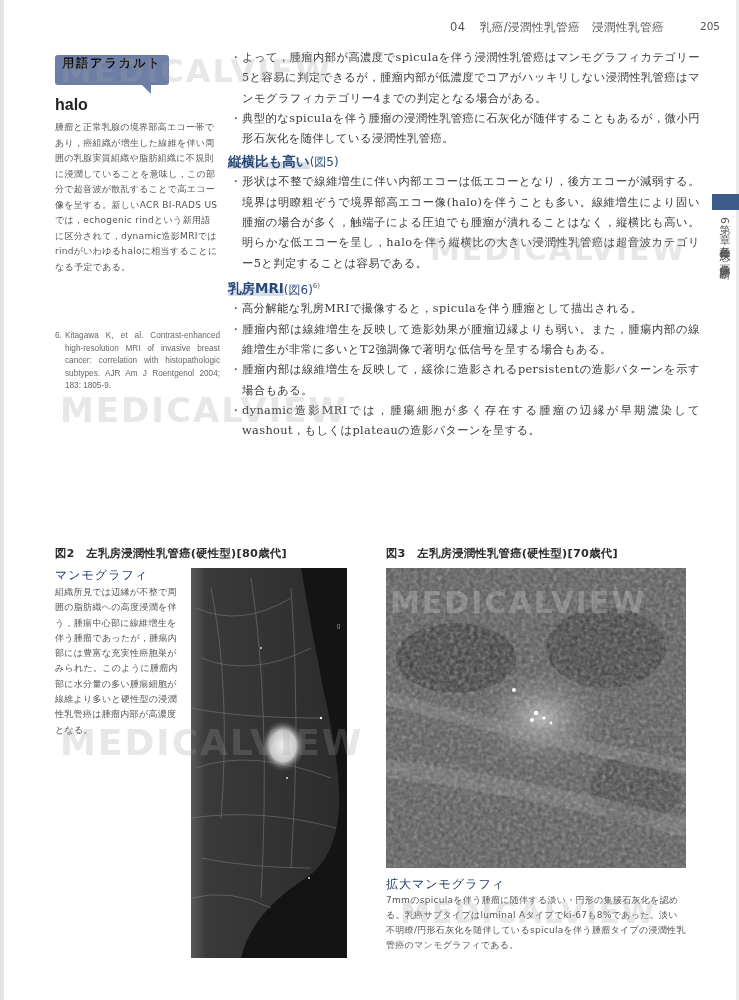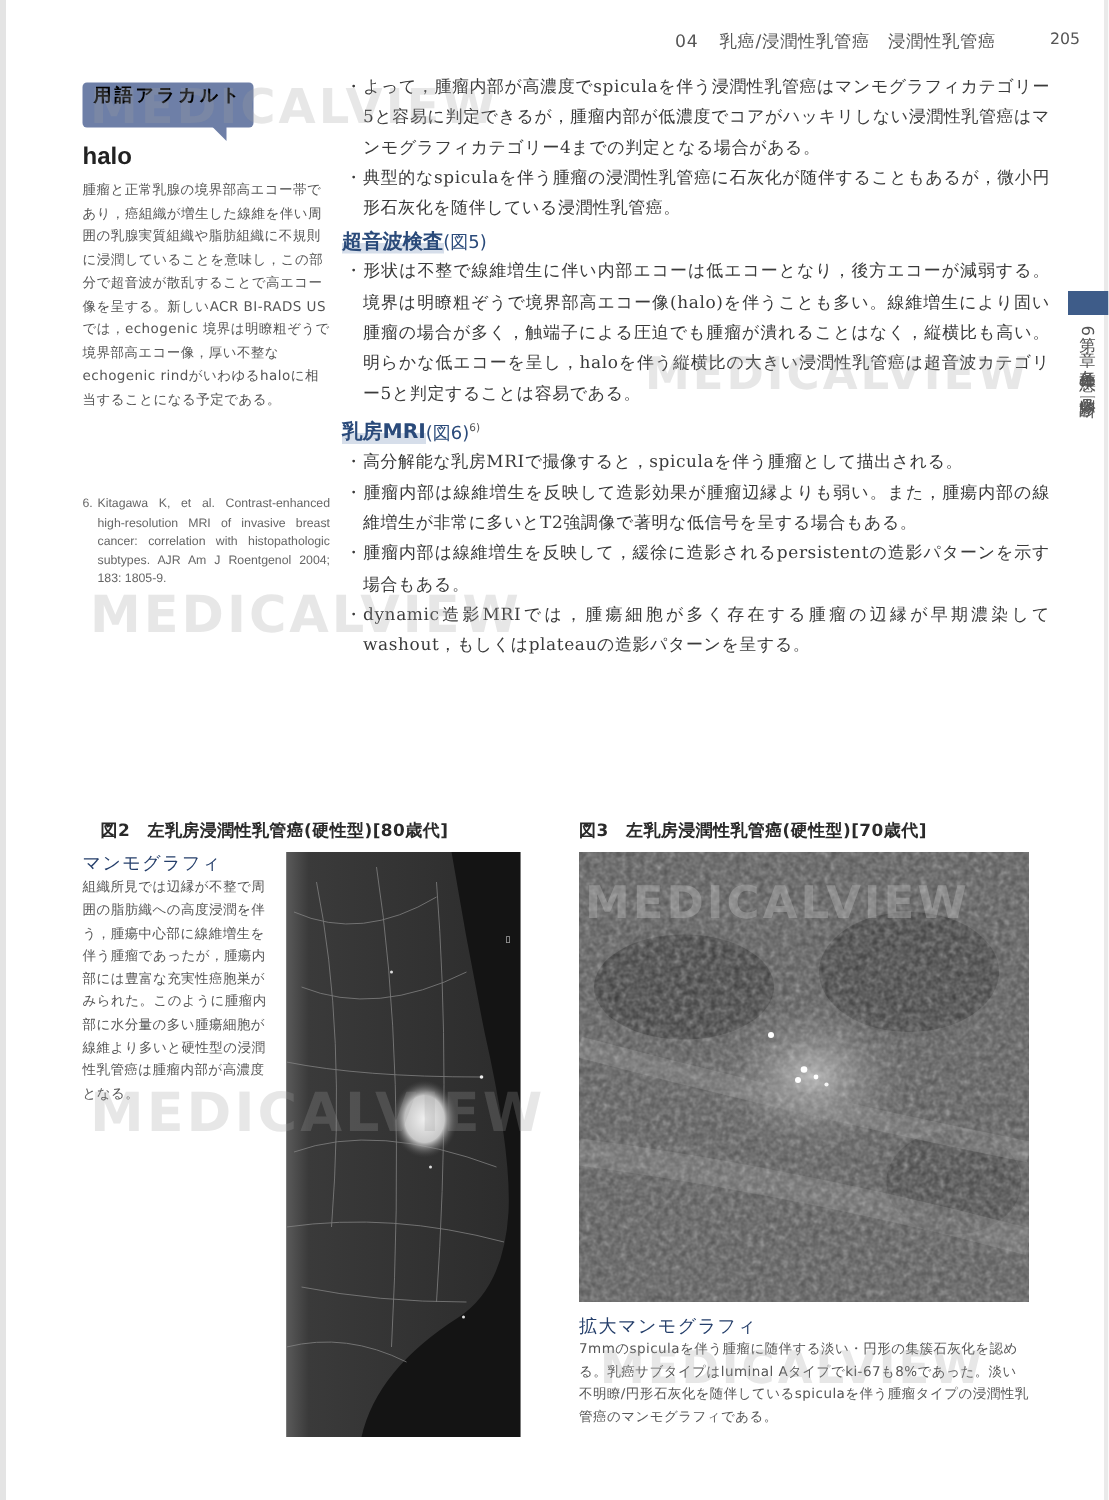--- a/index.html
+++ b/index.html
@@ -31,21 +31,21 @@
   .section-head .hl { background: linear-gradient(transparent 55%, #d6deea 55%); }
   .section-head .sub { font-weight: normal; font-size: 12px; }
   .section-head sup { font-size: 7px; font-weight: normal; color: #555; }
 
   
   .chapter-tab { position: absolute; left: 712px; top: 194px; width: 27px; height: 16px; background: #3e5c89; }
   .chapter-label { position: absolute; left: 716px; top: 216px; width: 16px; font-family: "DejaVu Sans", sans-serif; font-size: 11px; color: #555; writing-mode: vertical-rl; letter-spacing: 1px; line-height: 16px; }
 
   
   .fig-caption { position: absolute; font-family: "DejaVu Sans", sans-serif; font-weight: bold; font-size: 11.3px; color: #2a2a2a; letter-spacing: 0.3px; }
-  .fig2-caption { left: 67px; top: 546px; }
+  .fig2-caption { left: 55px; top: 546px; }
   .fig3-caption { left: 386px; top: 546px; }
   .fig-sub { position: absolute; font-family: "DejaVu Sans", sans-serif; font-weight: normal; font-size: 12px; color: #243e6a; letter-spacing: 1px; }
   .fig2-sub { left: 55px; top: 567px; }
   .fig3-sub { left: 386px; top: 876px; }
   .fig-desc { position: absolute; font-family: "DejaVu Sans", sans-serif; font-size: 9px; color: #555; letter-spacing: 0.3px; }
   .fig2-desc { left: 55px; top: 585px; width: 128px; line-height: 15.3px; }
   .fig3-desc { left: 386px; top: 893px; width: 300px; line-height: 15px; }
 
   .mammo { position: absolute; left: 191px; top: 568px; width: 156px; height: 390px; background: #1b1b1b; overflow: hidden; }
   .mammo svg { display: block; }
@@ -66,31 +66,31 @@
 <div class="page-number">205</div>
 
 <div class="chapter-tab"></div>
 <div class="chapter-label">第6章　各種疾患の画像診断</div>
 
 <div class="term-badge">
   <span>用語アラカルト</span>
   <span class="tail"></span>
 </div>
 <div class="term-title">halo</div>
-<div class="term-desc">腫瘤と正常乳腺の境界部高エコー帯であり，癌組織が増生した線維を伴い周囲の乳腺実質組織や脂肪組織に不規則に浸潤していることを意味し，この部分で超音波が散乱することで高エコー像を呈する。新しいACR BI-RADS USでは，echogenic 境界は明瞭粗ぞうで境界部高エコー像，厚い不整なechogenic rindがいわゆるhaloに相当することになる予定である。</div>
+<div class="term-desc">腫瘤と正常乳腺の境界部高エコー帯であり，癌組織が増生した線維を伴い周囲の乳腺実質組織や脂肪組織に不規則に浸潤していることを意味し，この部分で超音波が散乱することで高エコー像を呈する。新しいACR BI-RADS USでは，echogenic rindという新用語に区分されて，dynamic造影MRIでは rindがいわゆるhaloに相当することになる予定である。</div>
 <div class="reference">
   <span class="ref-num">6.</span>
   <span class="ref-body">Kitagawa K, et al. Contrast-enhanced high-resolution MRI of invasive breast cancer: correlation with histopathologic subtypes. AJR Am J Roentgenol 2004; 183: 1805-9.</span>
 </div>
 
 <div class="main-col">
   <p class="bullet"><span class="dot">・</span><span>よって，腫瘤内部が高濃度でspiculaを伴う浸潤性乳管癌はマンモグラフィカテゴリー5と容易に判定できるが，腫瘤内部が低濃度でコアがハッキリしない浸潤性乳管癌はマンモグラフィカテゴリー4までの判定となる場合がある。</span></p>
   <p class="bullet"><span class="dot">・</span><span>典型的なspiculaを伴う腫瘤の浸潤性乳管癌に石灰化が随伴することもあるが，微小円形石灰化を随伴している浸潤性乳管癌。</span></p>
 
-  <h3 class="section-head"><span class="hl">超音波検査</span><span class="sub">(図5)</span></h3>
+  <h3 class="section-head"><span class="hl">縦横比も高い</span><span class="sub">(図5)</span></h3>
   <p class="bullet"><span class="dot">・</span><span>形状は不整で線維増生に伴い内部エコーは低エコーとなり，後方エコーが減弱する。境界は明瞭粗ぞうで境界部高エコー像(halo)を伴うことも多い。線維増生により固い腫瘤の場合が多く，触端子による圧迫でも腫瘤が潰れることはなく，縦横比も高い。明らかな低エコーを呈し，haloを伴う縦横比の大きい浸潤性乳管癌は超音波カテゴリー5と判定することは容易である。</span></p>
 
   <h3 class="section-head"><span class="hl">乳房MRI</span><span class="sub">(図6)</span><sup>6)</sup></h3>
   <p class="bullet"><span class="dot">・</span><span>高分解能な乳房MRIで撮像すると，spiculaを伴う腫瘤として描出される。</span></p>
   <p class="bullet"><span class="dot">・</span><span>腫瘤内部は線維増生を反映して造影効果が腫瘤辺縁よりも弱い。また，腫瘍内部の線維増生が非常に多いとT2強調像で著明な低信号を呈する場合もある。</span></p>
   <p class="bullet"><span class="dot">・</span><span>腫瘤内部は線維増生を反映して，緩徐に造影されるpersistentの造影パターンを示す場合もある。</span></p>
   <p class="bullet"><span class="dot">・</span><span>dynamic造影MRIでは，腫瘍細胞が多く存在する腫瘤の辺縁が早期濃染してwashout，もしくはplateauの造影パターンを呈する。</span></p>
 </div>
 
 <div class="fig-caption fig2-caption">図2　左乳房浸潤性乳管癌(硬性型)[80歳代]</div>

